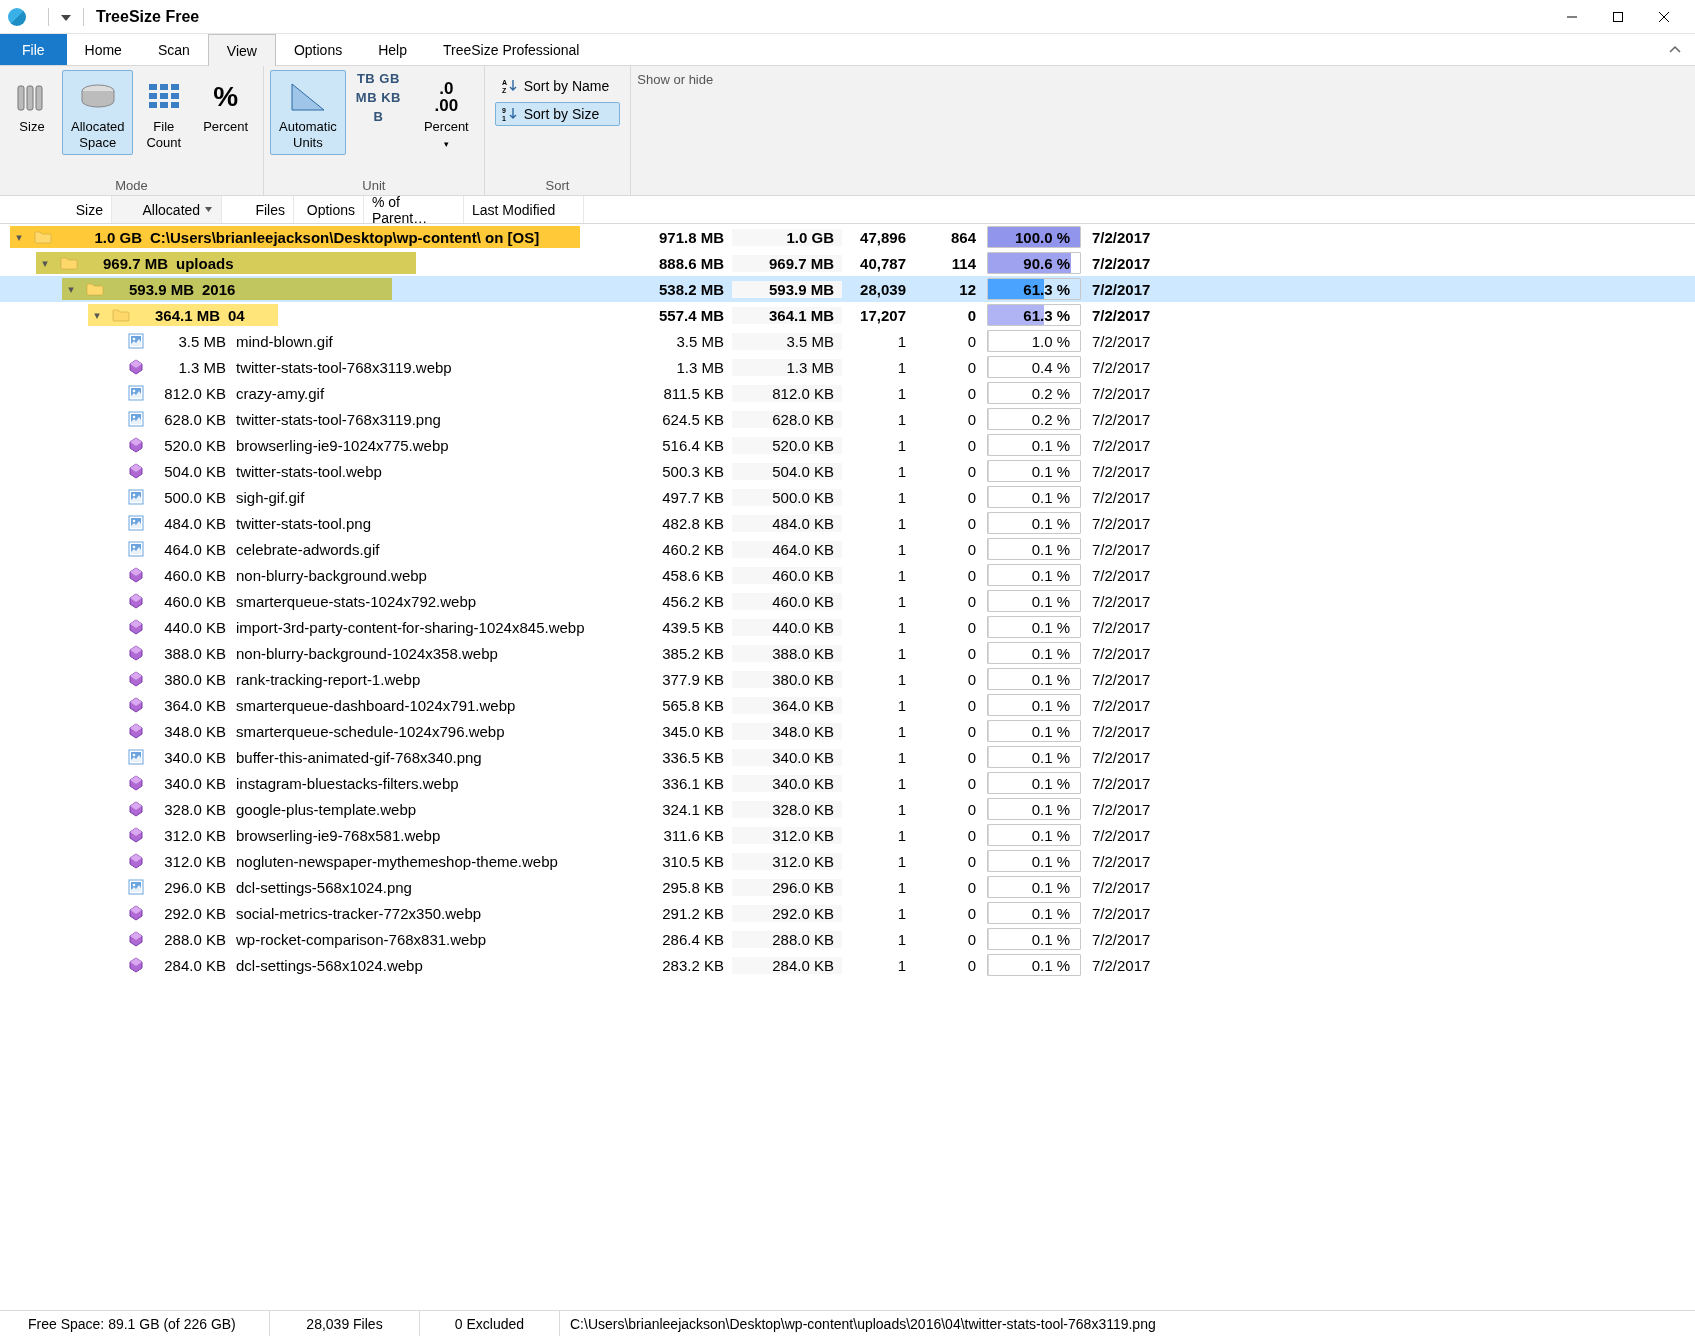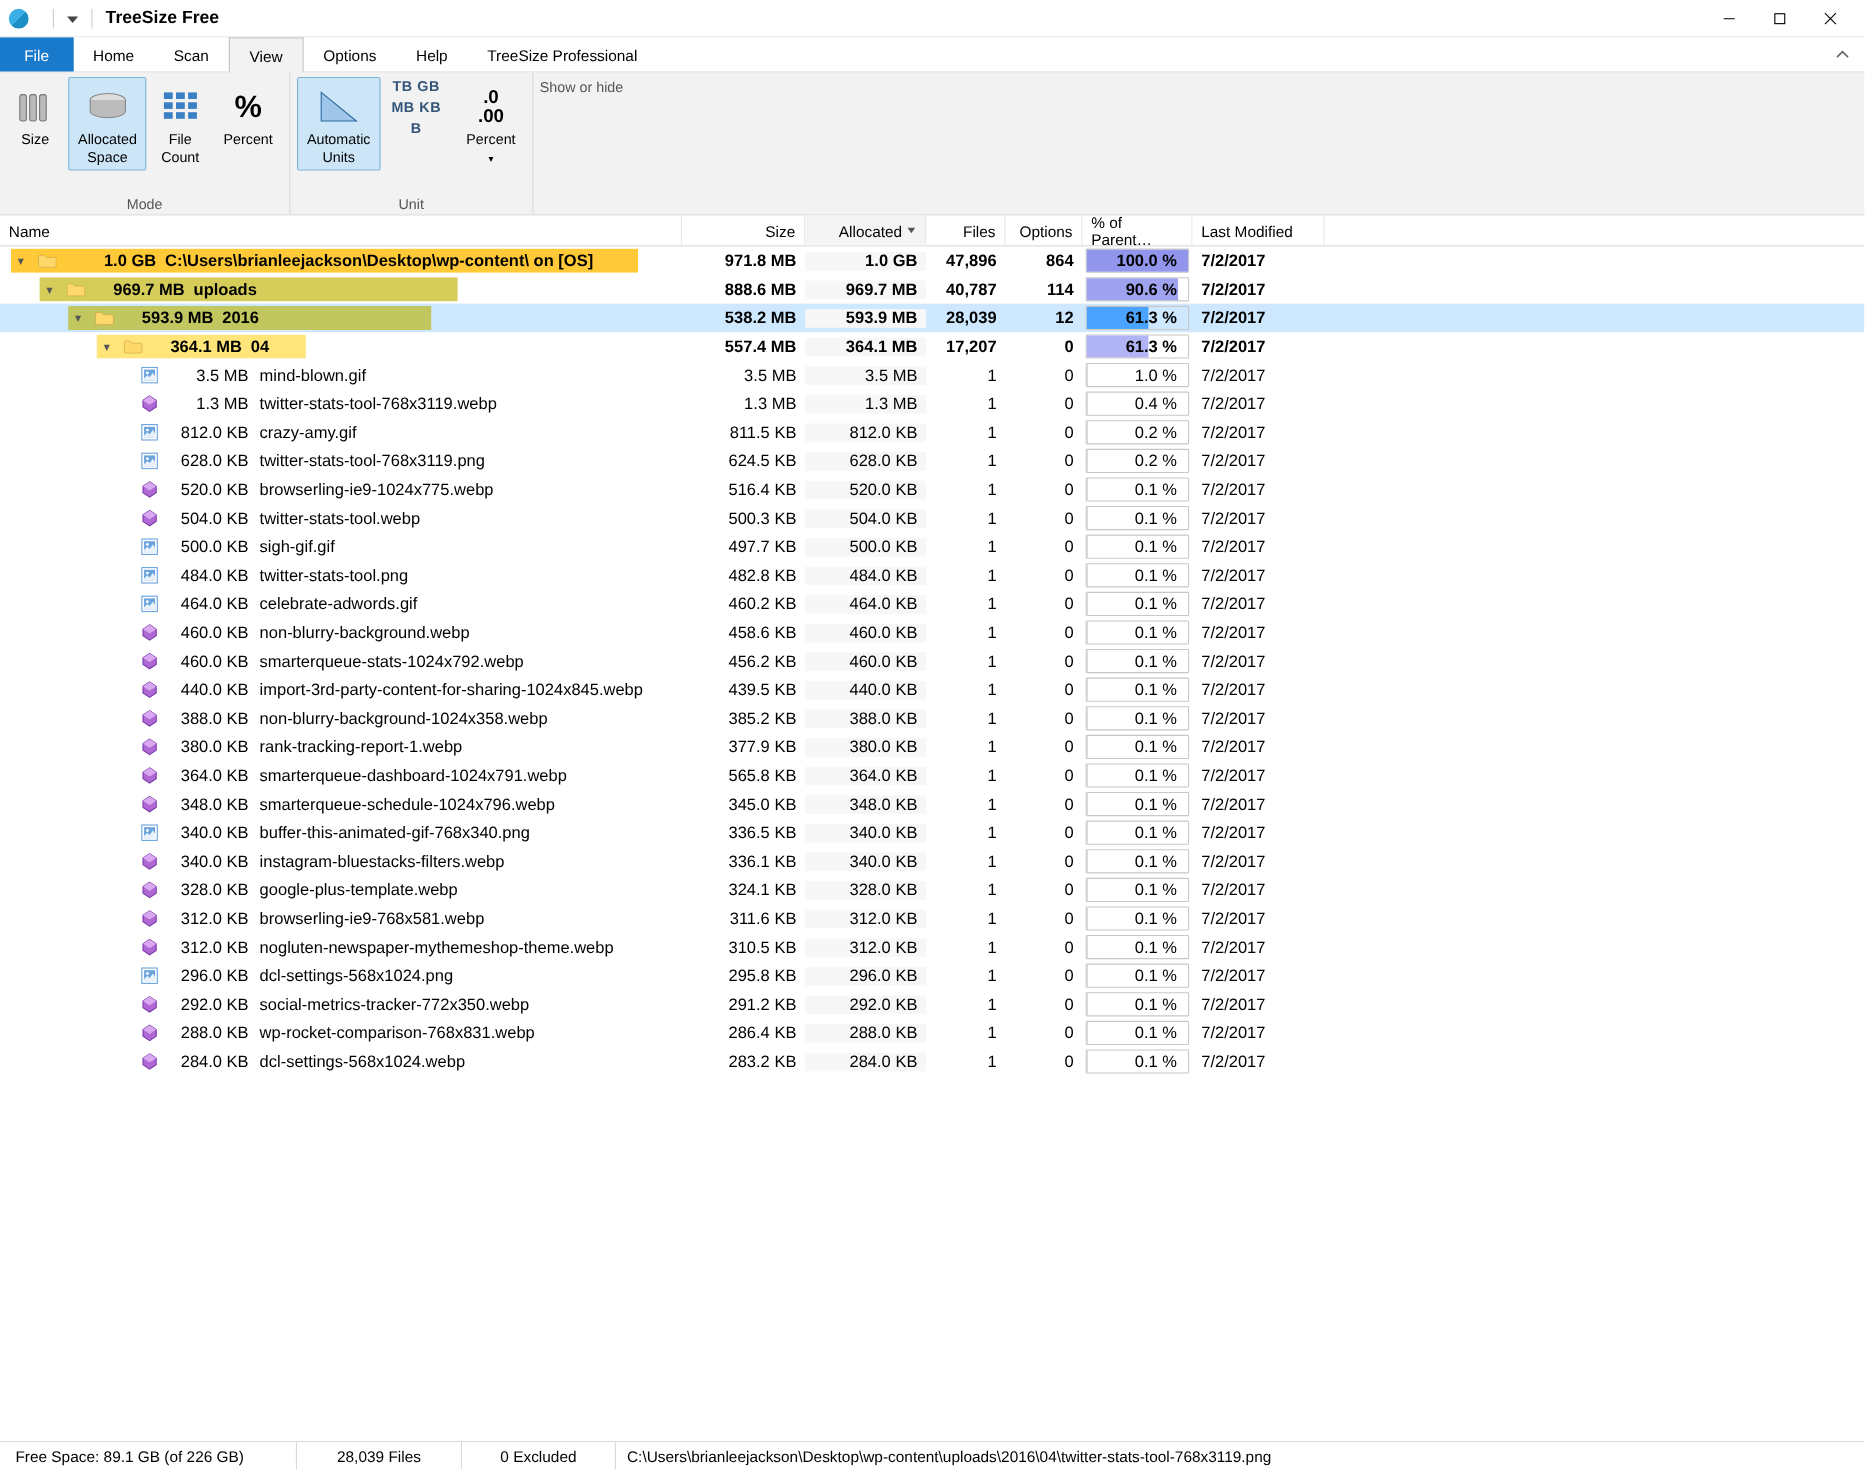--- a/index.html
+++ b/index.html
@@ -45,21 +45,21 @@
 .row .alloc { background: #f7f7f7; }
 .pct-cell { display: flex; align-items: center; justify-content: flex-end; padding-right: 10px; border: 1px solid #c8c8c8; margin: 1px 3px; height: 22px; position: relative; border-radius: 1px; }
 .pct-cell .fill { position: absolute; top: 0; left: 0; bottom: 0; background: #c5c7f7; }
 .pct-cell .txt { position: relative; }
 .file-ico { width: 16px; height: 16px; margin-right: 6px; flex-shrink: 0; }
 .folder-ico { width: 18px; height: 16px; margin-right: 6px; flex-shrink: 0; }
 .expander { width: 14px; text-align: center; color: #555; font-size: 11px; }
 .bold { font-weight: 700; }
 .row.selected { background: #cde8ff; }
 .statusbar { height: 26px; display: flex; align-items: center; border-top: 1px solid #d9d9d9; font-size: 14px; }
-.status-seg { padding: 0 14px; border-right: 1px solid #d9d9d9; height: 100%; display: flex; align-items: center; }
+.status-seg { padding: 0 28px; border-right: 1px solid #d9d9d9; height: 100%; display: flex; align-items: center; }
 .status-path { flex: 1; padding: 0 10px; overflow: hidden; white-space: nowrap; }
 </style>
 </head>
 <body>
 
 <div class="titlebar">
   <div class="titlebar-left">
     <span class="app-icon"></span>
     <span style="width:4px"></span>
     <span class="titlebar-sep"></span>
@@ -171,28 +171,50 @@
         <div class="icon-slot" style="flex-direction:column;line-height:1">
           <span style="font-size:17px;font-weight:700">.0</span>
           <span style="font-size:17px;font-weight:700">.00</span>
         </div>
         <div class="lbls"><span>Percent</span><br><span style="font-size:9px">▾</span></div>
       </div>
     </div>
     <div class="ribbon-group-label">Unit</div>
   </div>
 
+  <div class="ribbon-group">
+    <div class="ribbon-group-body">
+      <div class="sort-col">
+        <div class="sort-btn">
+          <svg width="16" height="16" viewBox="0 0 16 16">
+              <text x="0" y="7" font-size="7" font-weight="700">A</text>
+              <text x="0" y="15" font-size="7" font-weight="700">Z</text>
+              <path d="M11 2 v10 M8 9 l3 3 l3 -3" fill="none" stroke="#2d6aa3" stroke-width="1.4"></path>
+            </svg>
+          <span>Sort by Name</span>
+        </div>
+        <div class="sort-btn selected">
+          <svg width="16" height="16" viewBox="0 0 16 16">
+              <text x="0" y="7" font-size="7" font-weight="700">9</text>
+              <text x="0" y="15" font-size="7" font-weight="700">1</text>
+              <path d="M11 2 v10 M8 9 l3 3 l3 -3" fill="none" stroke="#2d6aa3" stroke-width="1.4"></path>
+            </svg>
+          <span>Sort by Size</span>
+        </div>
+      </div>
+    </div>
+    <div class="ribbon-group-label">Sort</div>
+  </div>
 
   <div class="ribbon-group" style="border-right:none">
     <div class="ribbon-group-label">Show or hide</div>
   </div>
 </div>
 
 <div class="columns">
-  <div class="col" style="width:620px">Name</div>
   <div class="col right" style="width:112px">Size</div>
   <div class="col right alloc" style="width:110px"><span>Allocated</span>&nbsp;<svg width="9" height="9" viewBox="0 0 9 9">
         <path d="M1 2 L4.5 7 L8 2 Z" fill="#555"></path>
       </svg></div>
   <div class="col right" style="width:72px">Files</div>
   <div class="col right" style="width:70px">Options</div>
   <div class="col right" style="width:100px">% of Parent…</div>
   <div class="col" style="width:120px">Last Modified</div>
 </div>
 

